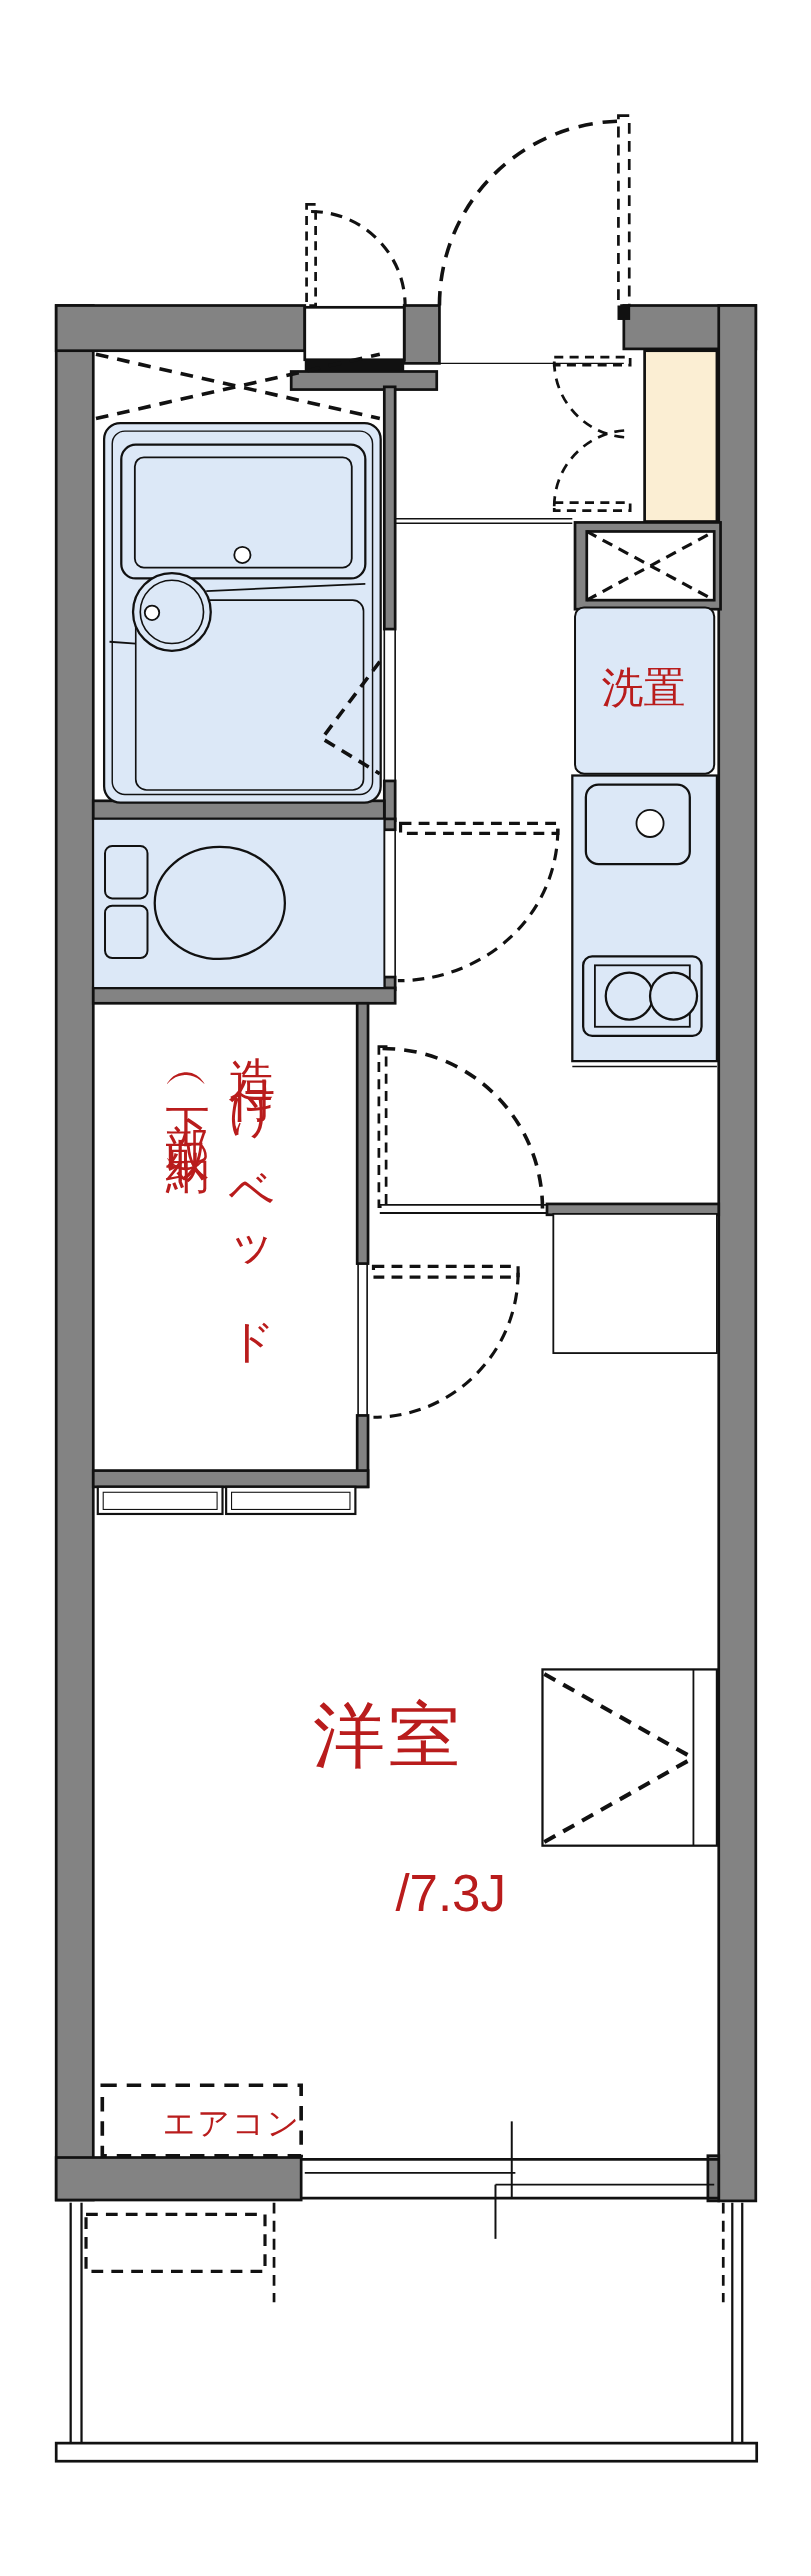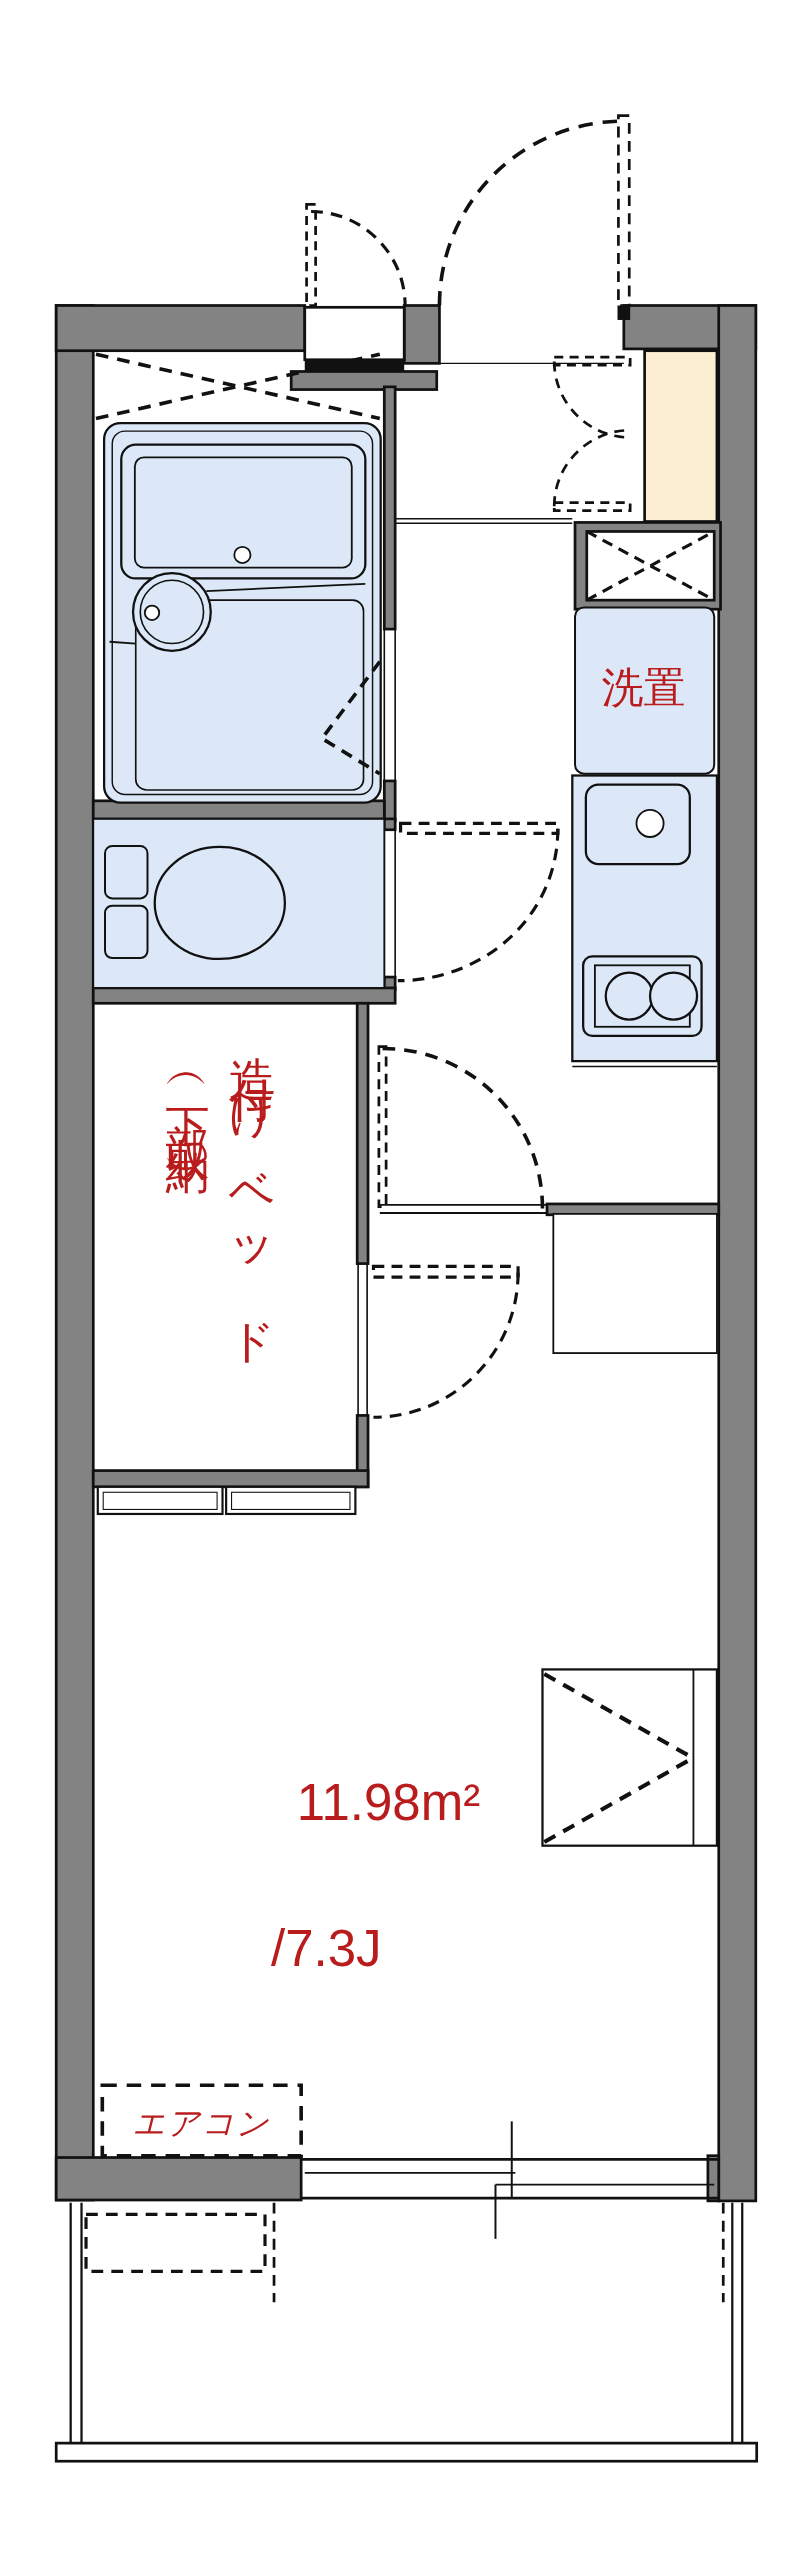--- a/index.html
+++ b/index.html
@@ -7,23 +7,23 @@
     position:relative;width:812px;height:2576px;background:#fff;overflow:hidden;
     font-family:"Liberation Sans","DejaVu Sans",sans-serif;color:#111;
   }
   #plan-svg{position:absolute;left:0;top:0;}
   .label{position:absolute;color:#b91c1c;white-space:nowrap;}
   .vtext{writing-mode:vertical-rl;}
   #bed-label-main{left:222px;top:1020px;font-size:46px;letter-spacing:22px;height:452px;}
   #bed-label-sub{left:159px;top:1059px;font-size:44px;letter-spacing:14.5px;height:398px;}
   #room-name{left:298px;top:1688px;width:181px;text-align:center;font-size:72px;letter-spacing:3.6px;}
   #room-area{left:271px;top:1773px;width:235px;text-align:center;font-size:51px;}
-  #room-tatami{left:271px;top:1919px;width:235px;text-align:left;font-size:51px;}
+  #room-tatami{left:271px;top:1864px;width:235px;text-align:right;font-size:51px;}
   #washer-label{left:580px;top:660px;width:127px;text-align:center;font-size:42px;}
-  #aircon-label{left:102px;top:2102px;width:199px;text-align:center;font-size:32px;letter-spacing:1.8px;font-style:italic;}
+  #aircon-label{left:102px;top:2102px;width:199px;text-align:right;font-size:32px;letter-spacing:1.8px;}
 </style>
 </head>
 <body>
 
 <div id="stage">
 
 <svg id="plan-svg" width="812" height="2576" viewBox="0 0 898 2850">
   <style>
     .wall{fill:#838383;stroke:#111;stroke-width:3;}
     .blue{fill:#dce8f7;stroke:#111;}
@@ -170,18 +170,18 @@
     <rect x="62" y="2703" width="775" height="20" fill="#fff" stroke="#111" stroke-width="3"></rect>
     <rect class="dash" x="95" y="2450" width="198" height="63" stroke-width="3.5" stroke-dasharray="13 9"></rect>
     <line class="dash" x1="303" y1="2437" x2="303" y2="2547" stroke-width="3" stroke-dasharray="12 8"></line>
     <line class="dash" x1="800" y1="2437" x2="800" y2="2547" stroke-width="3" stroke-dasharray="12 8"></line>
   </g>
 </svg>
 
 <div class="label vtext" id="bed-label-main">造付けベッド</div>
 <div class="label vtext" id="bed-label-sub">（下部収納）</div>
 <div class="label" id="washer-label">洗置</div>
-<div class="label" id="room-area">11.98m²</div>
+<div class="label" id="room-name">洋室</div>
 <div class="label" id="room-tatami">/7.3J</div>
 <div class="label" id="aircon-label">エアコン</div>
 
 </div>
 
 
 </body></html>

